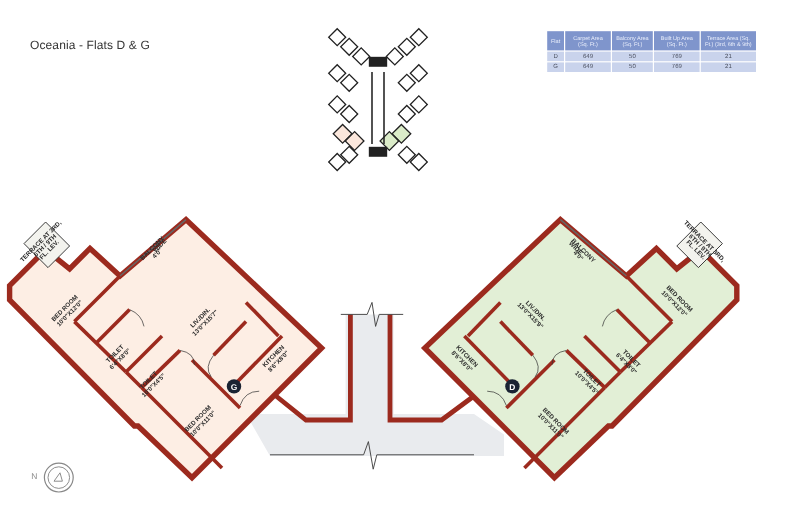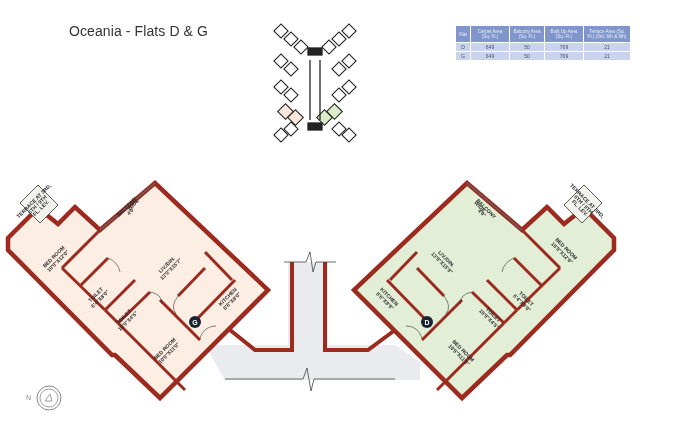--- a/index.html
+++ b/index.html
@@ -1,18 +1,18 @@
 <!DOCTYPE html>
 <html><head>
 <meta charset="utf-8">
 <style>
   html, body { margin:0; padding:0; }
   body { width:674px; height:427px; background:#ffffff; position:relative; overflow:hidden;
          font-family:"Liberation Sans", sans-serif; }
-  .title { position:absolute; left:25px; top:23px; font-size:14px; color:#333333; letter-spacing:0.1px;margin-left:44px; }
+  .title { position:absolute; left:25px; top:33px; font-size:10px; color:#333333; letter-spacing:0.1px; }
   .keyplan { position:absolute; left:268px; top:20px; width:94px; height:130px; }
   table.areas { position:absolute; left:455px; top:25px; border-collapse:separate; border-spacing:1px;
                 font-size:4.6px; background:#ffffff; }
   table.areas th { background:#7f95cc; color:#e9eefb; font-weight:normal; text-align:center;
                    padding:1px 2px; line-height:5px; height:14px; }
   table.areas td { background:#c9d3ec; color:#4a4f5e; text-align:center; padding:0 2px; height:8px; font-size:5px; }
   table.areas th.c0 { width:10px; } table.areas th.c1 { width:34px; } table.areas th.c2 { width:30px; }
   table.areas th.c3 { width:34px; } table.areas th.c4 { width:42px; }
   svg.plan { position:absolute; left:0; top:0; }
   .lbl { font-family:"Liberation Sans", sans-serif; font-size:5.2px; fill:#2b2b2b; font-weight:bold; text-anchor:middle; }

